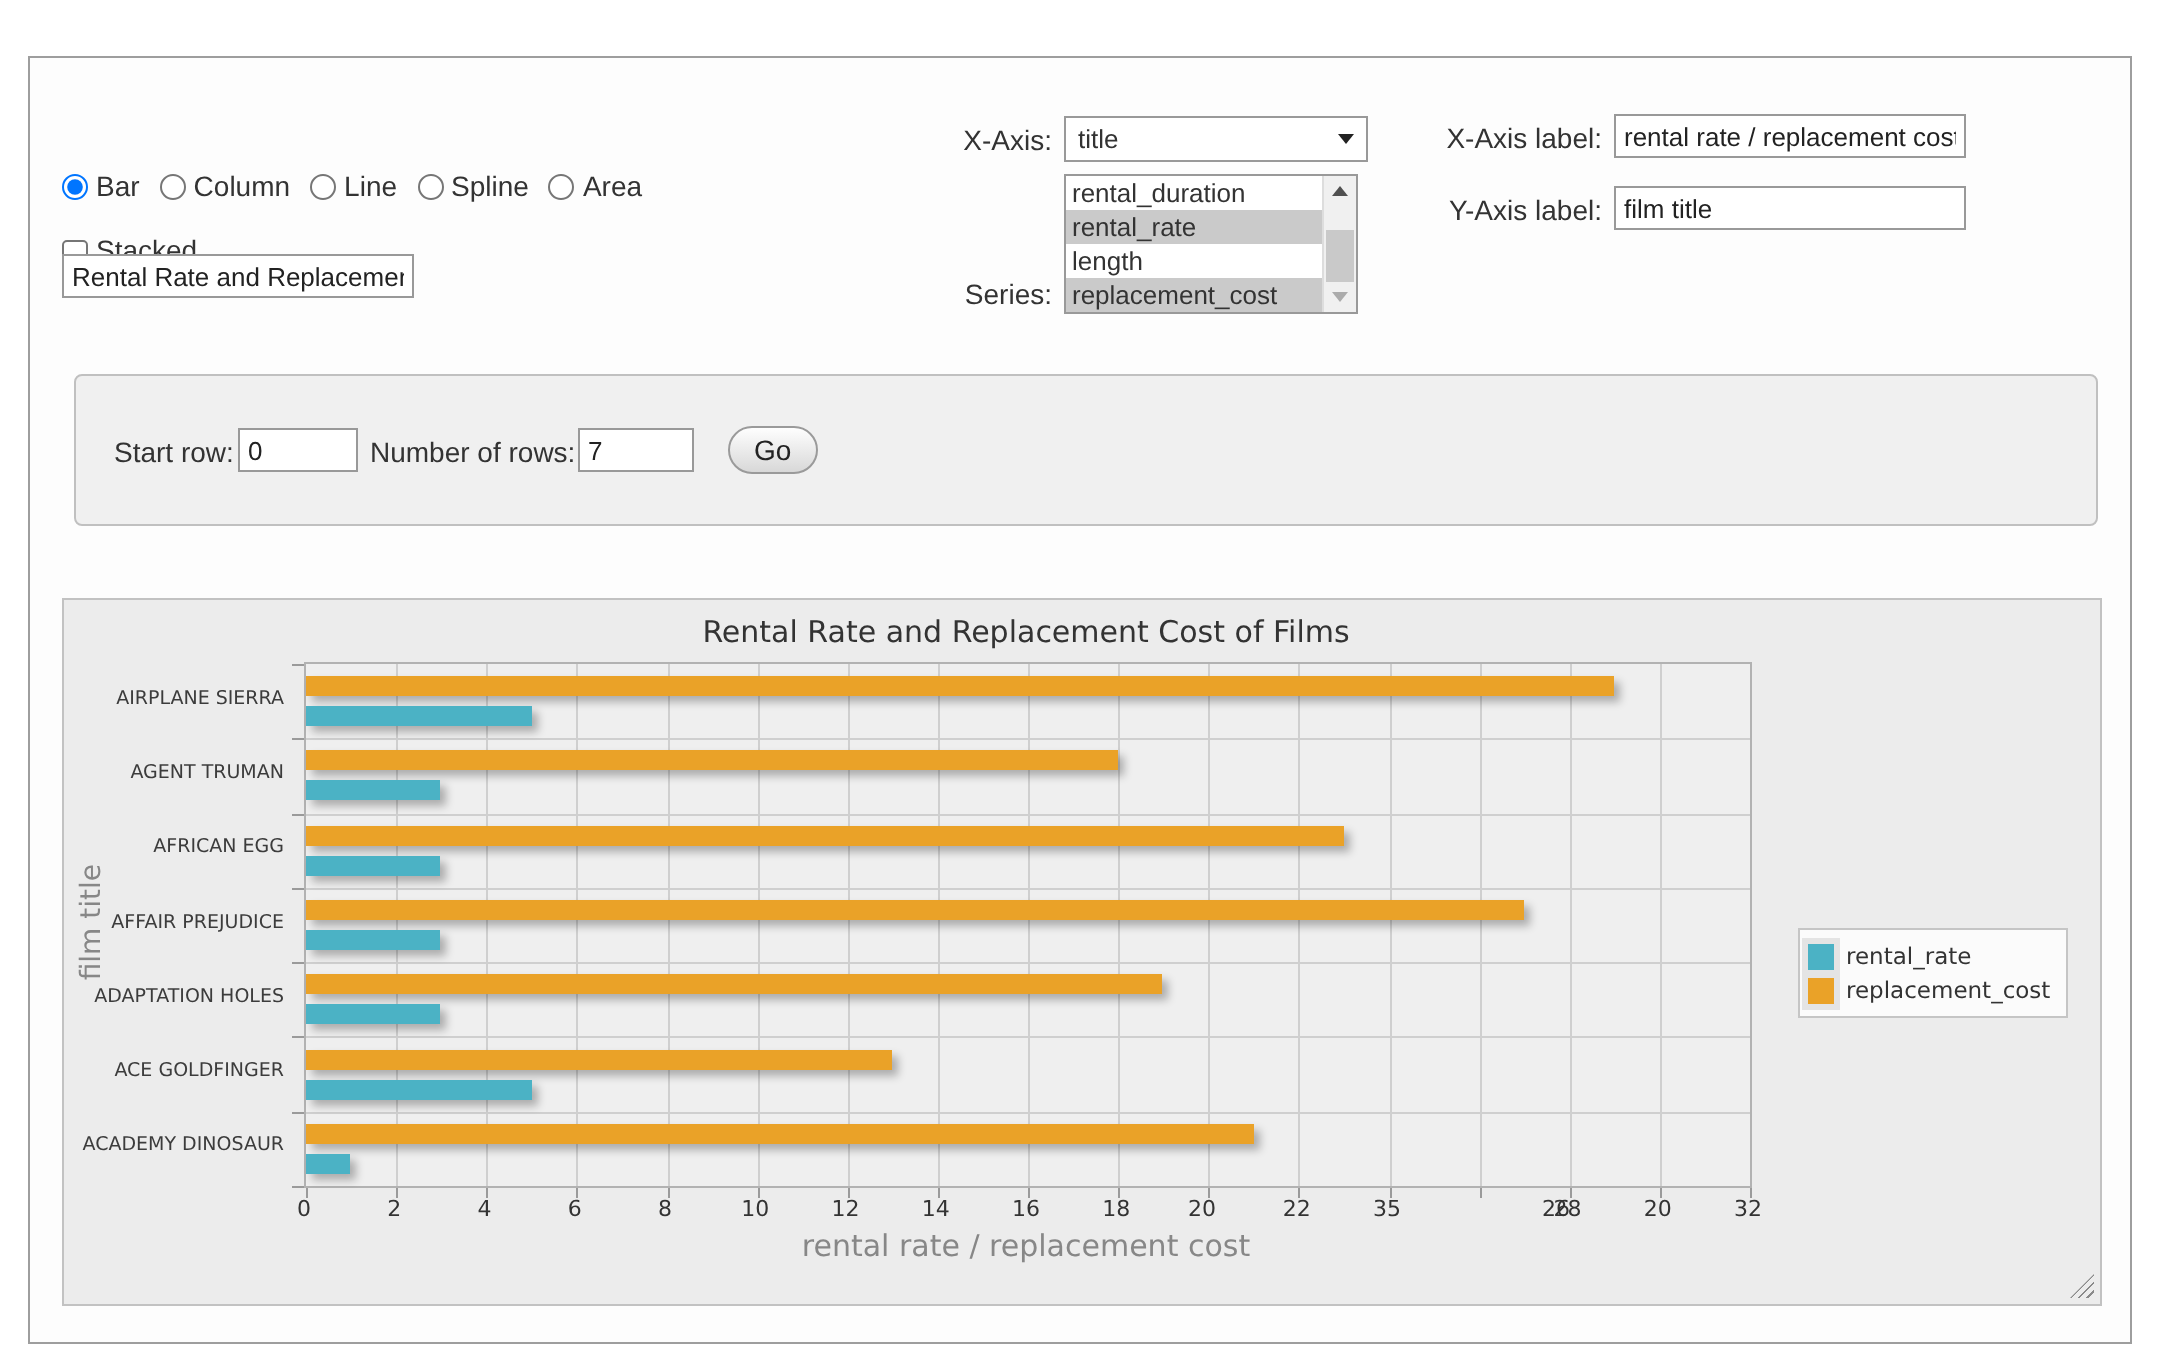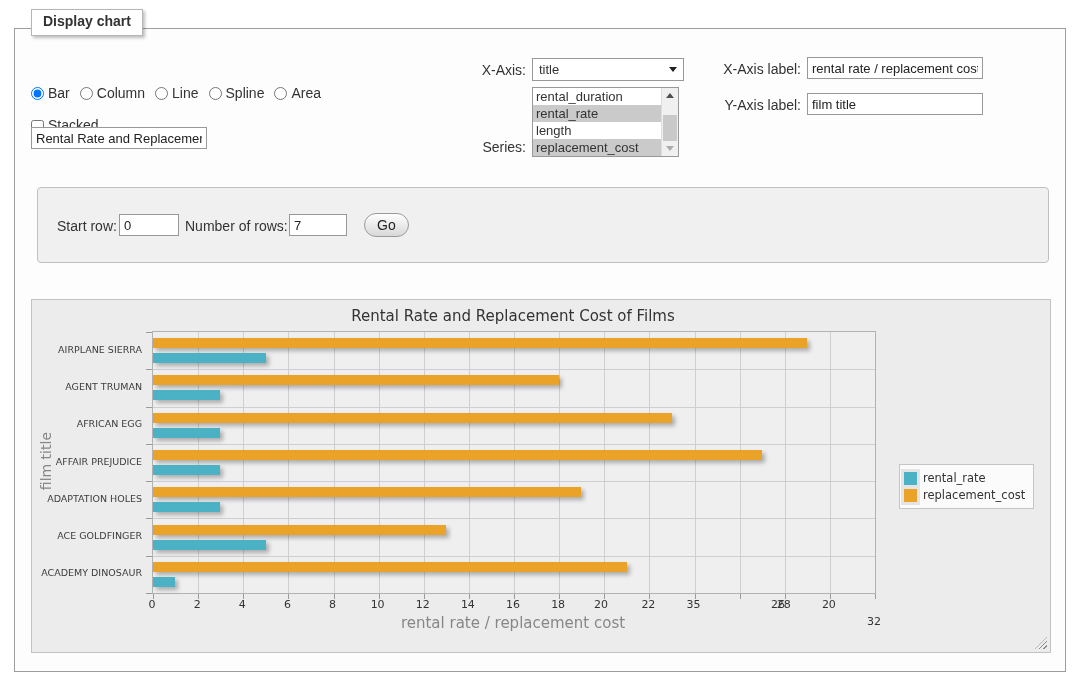--- a/index.html
+++ b/index.html
@@ -76,21 +76,20 @@
   .legend-swatch{width:13px;height:13px;outline:3px solid #e4e4e4;}
   .legend-text{font-size:11.5px;color:#333;white-space:nowrap;}
   #resize-handle{position:absolute;right:3px;bottom:3px;width:12px;height:12px;
             background:repeating-linear-gradient(135deg,transparent 0 2px,#8a8a8a 2px 3px);
             clip-path:polygon(100% 0,100% 100%,0 100%);cursor:se-resize;}
 </style>
 </head>
 <body>
 
 <div id="fieldset">
-  <div id="fieldset-legend">Display chart</div>
 
   <div class="radio-row abs" style="left:16px;top:56px;">
     <span class="radio-item">
       <input type="radio" name="charttype" id="ct-radio-0" checked="" style="">
       <span>Bar</span>
     </span>
     <span class="radio-item">
       <input type="radio" name="charttype" id="ct-radio-1" style="">
       <span>Column</span>
     </span>
@@ -238,21 +237,21 @@
         <div class="xtick-label" style="left: 390.75px;">12</div>
         <div class="xtick-label" style="left: 435.875px;">14</div>
         <div class="xtick-label" style="left: 481px;">16</div>
         <div class="xtick-label" style="left: 526.125px;">18</div>
         <div class="xtick-label" style="left: 569px;">20</div>
         <div class="xtick-label" style="left: 616.375px;">22</div>
         <div class="xtick-label" style="left: 661.5px;">35</div>
         <div class="xtick-label" style="left: 746px;">26</div>
         <div class="xtick-label" style="left: 751.75px;">28</div>
         <div class="xtick-label" style="left: 796.875px;">20</div>
-        <div class="xtick-label" style="left: 842px; margin-top: 17px;">32</div>
+        <div class="xtick-label" style="left: 842px;">32</div>
       </div>
     <div id="xaxis-title">rental rate / replacement cost</div>
     <div id="chart-legend">
         <div class="legend-row">
           <div class="legend-swatch" style="background: rgb(75, 178, 197);"></div>
           <div class="legend-text">rental_rate</div>
         </div>
         <div class="legend-row">
           <div class="legend-swatch" style="background: rgb(234, 162, 40);"></div>
           <div class="legend-text">replacement_cost</div>

